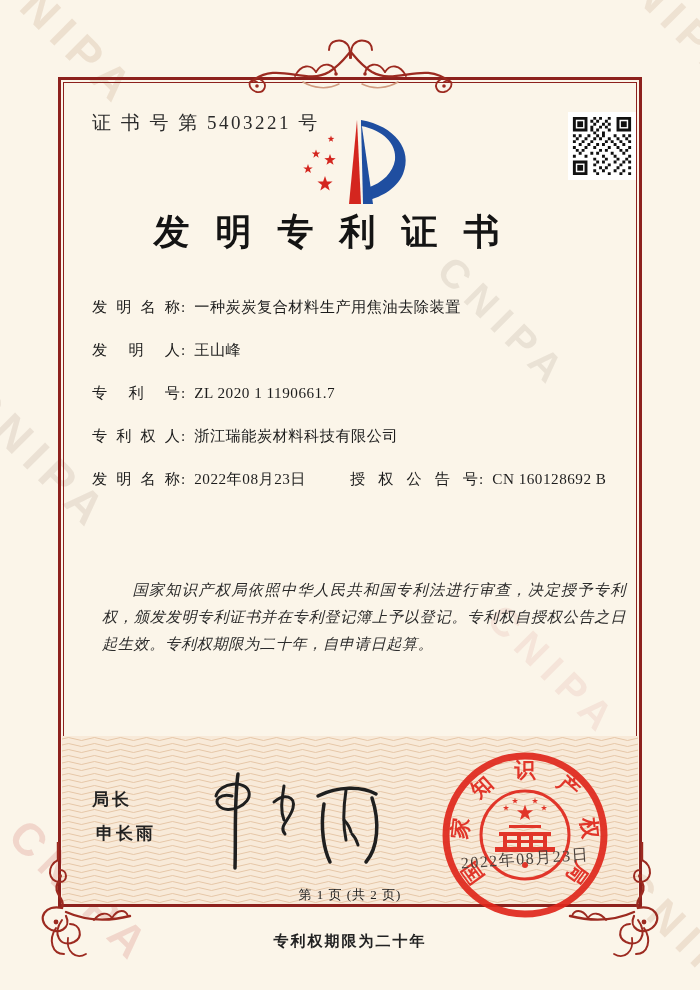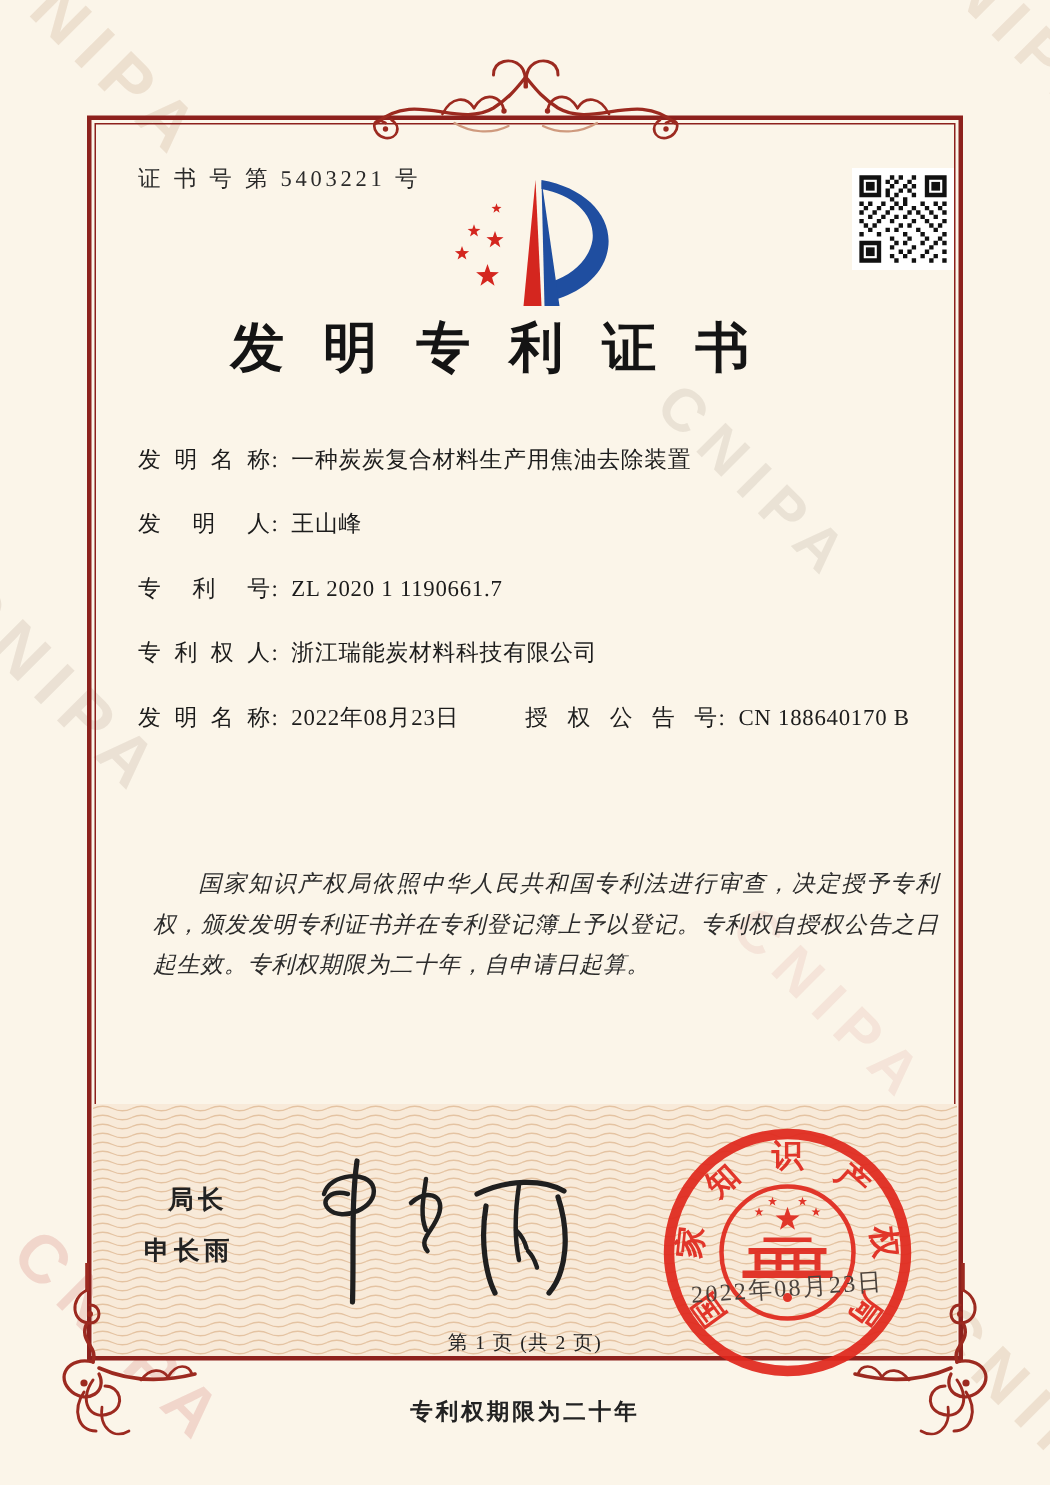--- a/index.html
+++ b/index.html
@@ -15,21 +15,21 @@
     user-select:none;pointer-events:none;white-space:nowrap;
   }
   
   .frame{
     position:absolute;left:58px;top:77px;width:584px;height:830px;
     border:3px solid #8d211d;box-sizing:border-box;
   }
   .frame-inner{position:absolute;inset:2px;border:1px solid #8d211d;}
   
   .cert-no{
-    position:absolute;left:92px;top:110px;font-size:15px;letter-spacing:2.5px;color:#2a2a2a;
+    position:absolute;left:92px;top:110px;font-size:19px;letter-spacing:2.5px;color:#2a2a2a;
   }
   .logo{position:absolute;left:295px;top:116px;}
   .qr{position:absolute;left:568px;top:112px;background:#fff;padding:2px;}
   .title{
     position:absolute;left:58px;top:208px;width:537px;text-align:center;
     font-size:36px;font-weight:600;color:#141414;
     letter-spacing:26px;text-indent:26px;
   }
   
   .fields{position:absolute;left:92px;top:296px;width:530px;font-size:15.2px;color:#1c1c1c;}
@@ -42,21 +42,21 @@
   
   .paras{
     position:absolute;left:102px;top:576px;width:524px;
     font-size:15.2px;line-height:27px;color:#2b2b2b;font-style:italic;letter-spacing:.6px;
     text-align:justify;
   }
   .paras p{margin:0;text-indent:2em;}
   
   .wavy{position:absolute;left:62px;top:736px;width:576px;height:168px;}
   
-  .sig-title{position:absolute;left:112px;top:788px;font-family:Liberation Sans, sans-serif;
+  .sig-title{position:absolute;left:92px;top:788px;font-family:Liberation Sans, sans-serif;
     font-size:17px;font-weight:700;letter-spacing:3px;color:#222;}
   .sig-name{position:absolute;left:96px;top:822px;font-family:"Liberation Sans","DejaVu Sans",sans-serif;
     font-size:17px;font-weight:700;letter-spacing:3px;color:#222;}
   .sig-hand{position:absolute;left:200px;top:768px;}
   
   .seal{position:absolute;left:438px;top:748px;z-index:3;}
   .seal text{font-family:"Liberation Serif","DejaVu Serif",serif;}
   
   .page-note{position:absolute;left:58px;top:886px;width:584px;text-align:center;
     font-size:13px;color:#222;letter-spacing:1px;z-index:2;}
@@ -127,21 +127,21 @@
   <div class="frow">
     <span class="flabel">发明人</span><span class="fcolon">:</span><span class="fvalue">王山峰</span>
   </div>
   <div class="frow">
     <span class="flabel">专利号</span><span class="fcolon">:</span><span class="fvalue">ZL 2020 1 1190661.7</span>
   </div>
   <div class="frow">
     <span class="flabel">专利权人</span><span class="fcolon">:</span><span class="fvalue">浙江瑞能炭材料科技有限公司</span>
   </div>
   <div class="frow">
-    <span class="flabel">发明名称</span><span class="fcolon">:</span><span class="fvalue">2022年08月23日</span><span class="grant-gap"></span><span class="flabel-wide">授权公告号</span><span class="fcolon">:</span><span class="fvalue">CN 188640170 B</span>
+    <span class="flabel">发明名称</span><span class="fcolon">:</span><span class="fvalue">2022年08月23日</span><span class="grant-gap"></span><span class="flabel-wide">授权公告号</span><span class="fcolon">:</span><span class="fvalue">CN 160128692 B</span>
   </div>
 </div>
 
 <div class="paras">
   <p>国家知识产权局依照中华人民共和国专利法进行审查，决定授予专利权，颁发发明专利证书并在专利登记簿上予以登记。专利权自授权公告之日起生效。专利权期限为二十年，自申请日起算。</p>
 </div>
 
 <div class="sig-title">局长</div>
 <div class="sig-name">申长雨</div>
 <svg class="sig-hand" width="190" height="105" viewBox="0 0 190 105">

